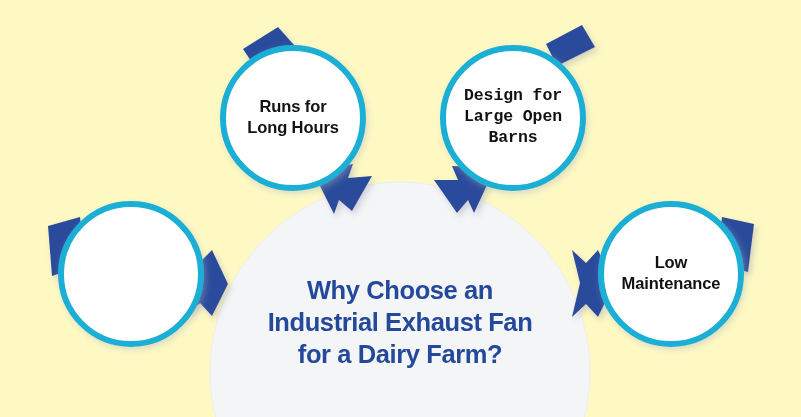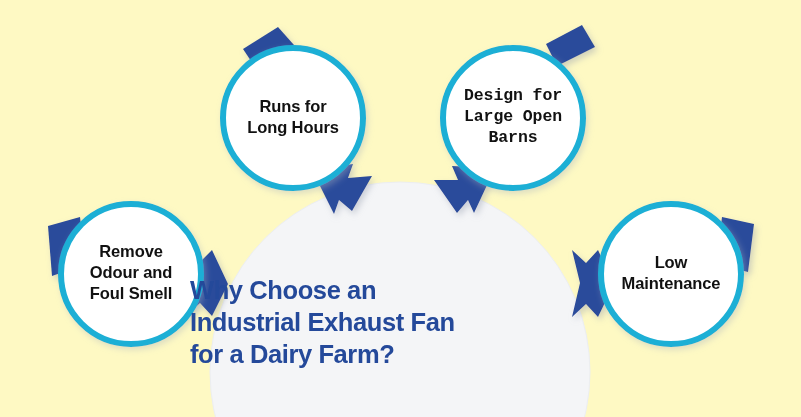--- a/index.html
+++ b/index.html
@@ -33,21 +33,21 @@
     font-weight: 700;
     font-size: 16.5px;
     line-height: 1.28;
     letter-spacing: -0.1px;
     white-space: pre-line;
     pointer-events: none;
     -webkit-font-smoothing: antialiased;
   }
   .center-title {
     position: absolute;
-    text-align: left;
+    text-align: center;
     color: #24499A;
     font-weight: 700;
     font-size: 25.5px;
     line-height: 1.26;
     letter-spacing: -0.4px;
     white-space: pre-line;
   }
 </style>
 </head>
 <body>
@@ -112,23 +112,20 @@
     </g>
   </svg>
 
   <div class="node-label" style="left:213px; top:96px; width:160px;">Runs for
 Long Hours</div>
 
   <div class="node-label" style="left:433px; top:85px; width:160px;font-family:Liberation Mono, monospace;">Design for
 Large Open
 Barns</div>
 
-  <div class="node-label" style="left:51px; top:241px; width:160px;">Remove
-Odour and
-Foul Smell</div>
 
   <div class="node-label" style="left:591px; top:252px; width:160px;">Low
 Maintenance</div>
 
   <div class="center-title" style="left:190px; top:274px; width:420px;">Why Choose an
 Industrial Exhaust Fan
 for a Dairy Farm?</div>
 
 </div>
 

